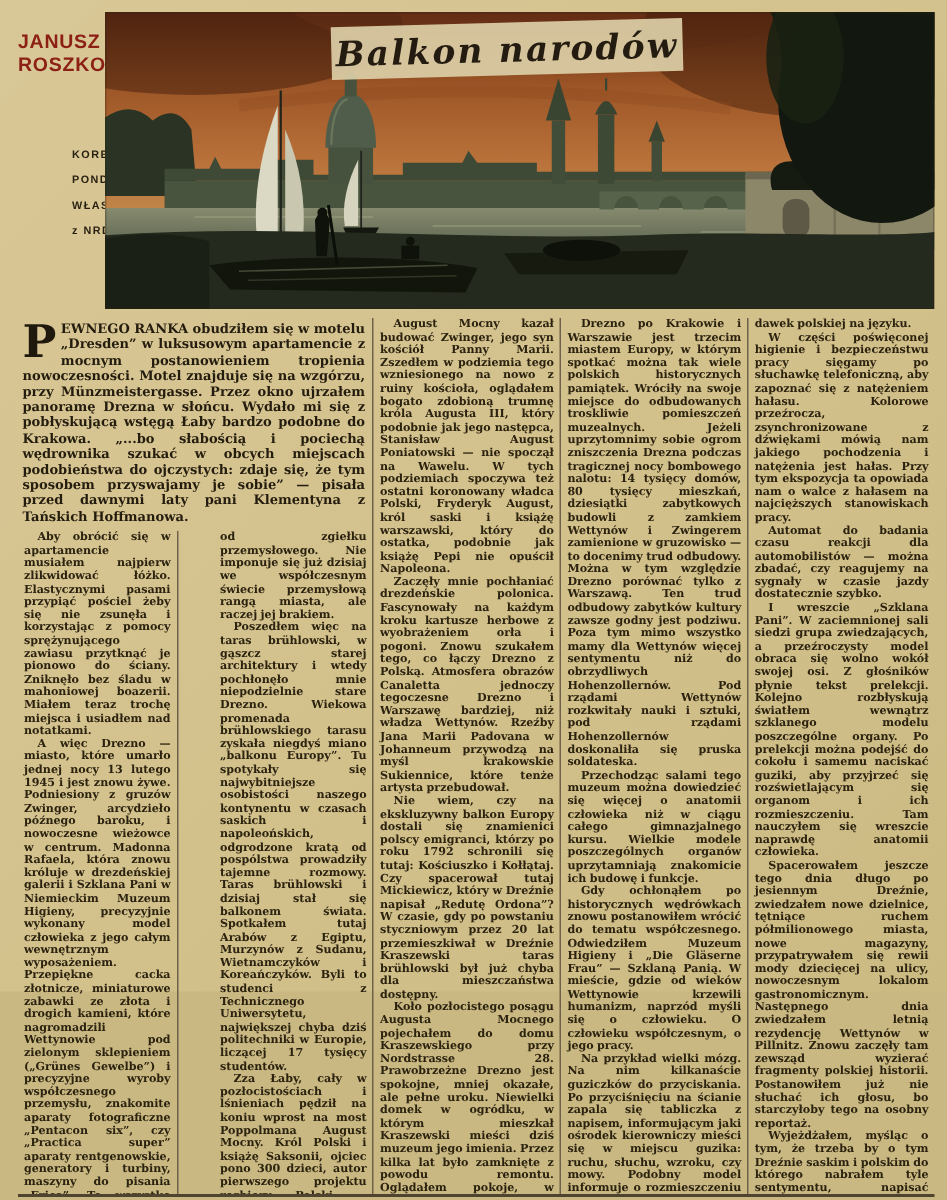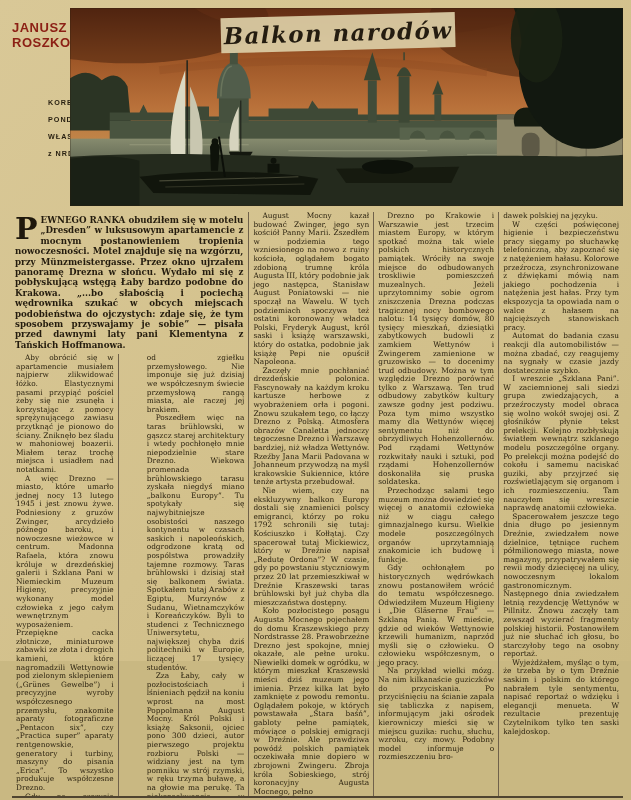--- a/index.html
+++ b/index.html
@@ -45,21 +45,21 @@
   .dropcap{
     float:left;font-size:30px;line-height:25px;font-weight:bold;
     padding:1px 3px 0 0;color:#1f180c;
   }
   .pair-cols{display:flex;flex:1;min-height:0;gap:24px;}
   .col{flex:1;padding:0 4px;overflow:hidden;min-width:0;}
   .pair-cols .col:first-child{border-right:1px solid #70614a;}
   .col.rule{border-right:1px solid #70614a;}
   .col p{
     margin:0;text-align:justify;font-size:7.4px;line-height:8.6px;
-    font-weight:normal;text-indent:9px;color:#2b220f;word-spacing:-0.3px;
+    font-weight:bold;text-indent:9px;color:#2b220f;word-spacing:-0.3px;
   }
   .col p.cont{text-indent:0;}
 </style>
 </head>
 <body>
 
 <div class="page">
 
   <div class="top">
 

